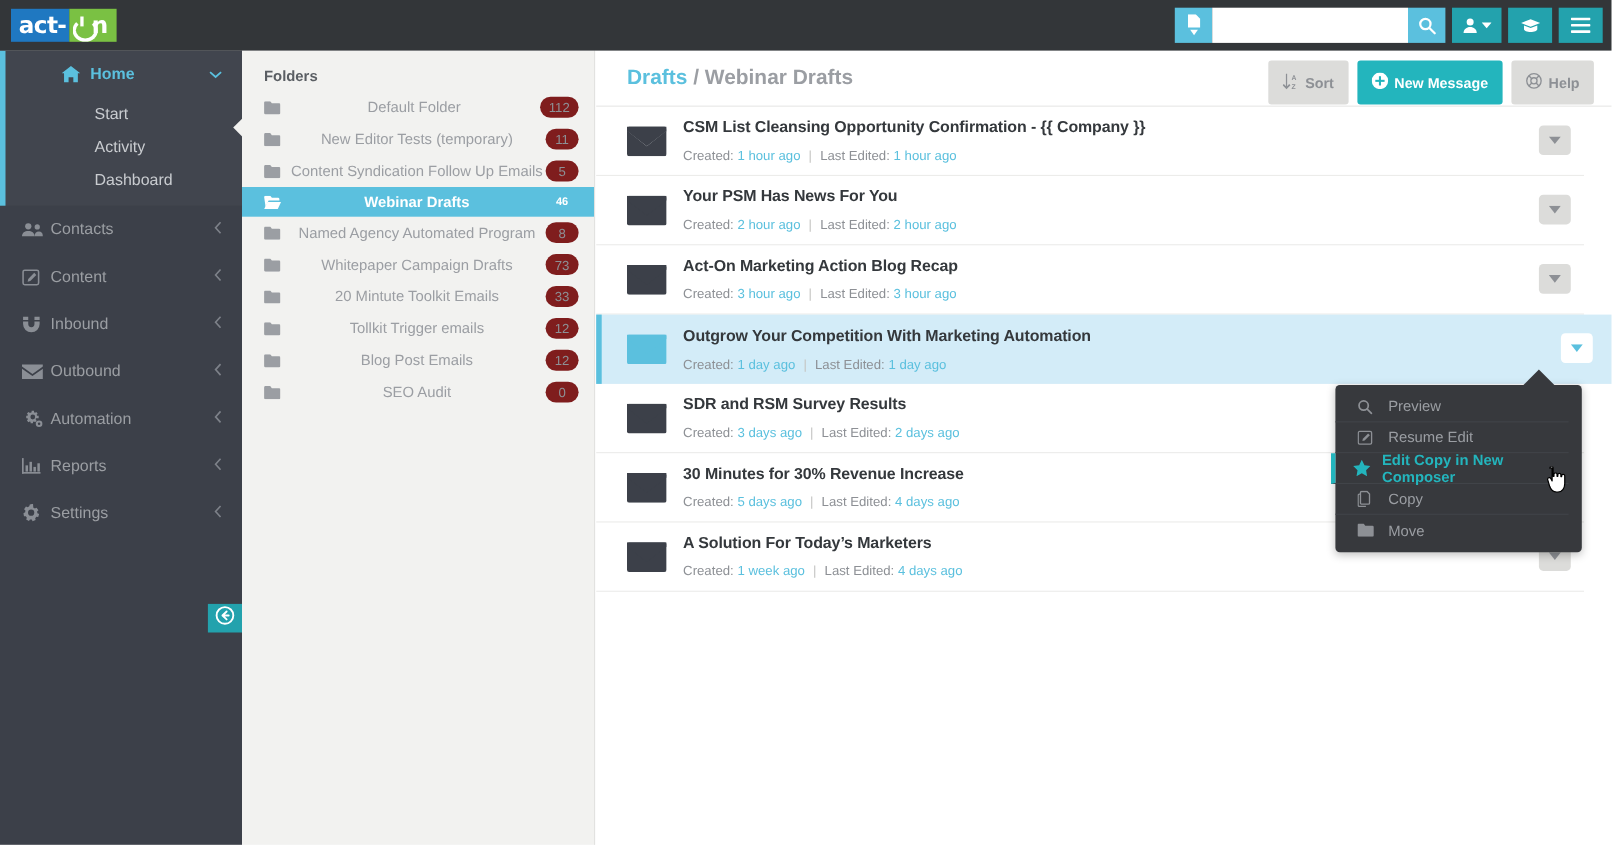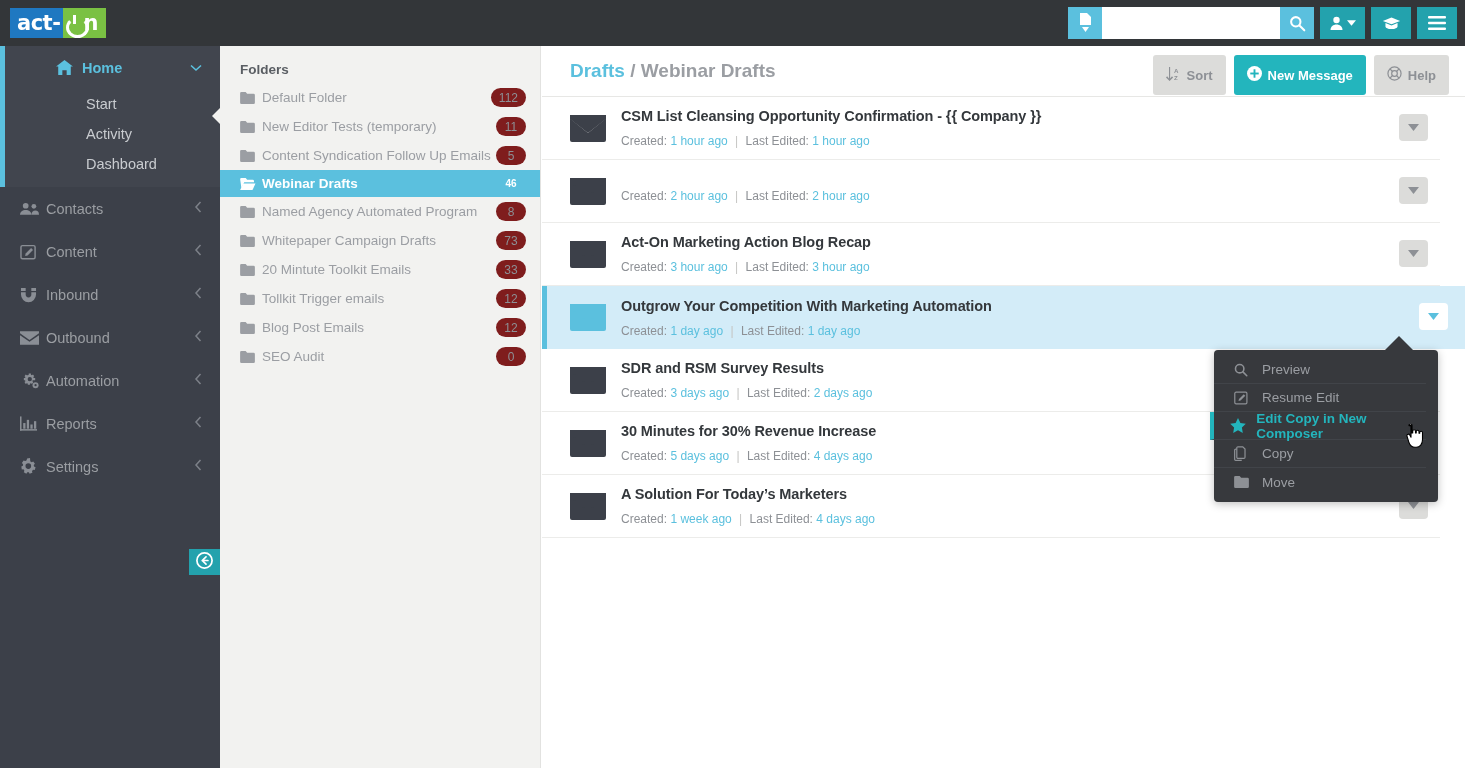--- a/index.html
+++ b/index.html
@@ -139,21 +139,21 @@
     background: #f2f2f0;
     border-right: 1px solid #e2e2e0;
   }
   .folders-title {
     padding: 16px 0 6px 20px;
     font-size: 13.5px; font-weight: bold; color: #5a5e63;
   }
   .folder-row {
     height: 29px; display: flex; align-items: center;
     padding: 0 14px 0 20px; color: #9b9ea3; font-size: 13.5px;
-    cursor: pointer; position: relative;
+    cursor: pointer; position: relative; text-align: center;
   }
   .folder-row .fico {
     width: 22px; color: #9b9ea3; font-size: 13px;
     display: flex; align-items: center;
   }
   .folder-row .fname { flex: 1; }
   .folder-badge {
     background: #7f1d1d; color: #8d9095;
     border-radius: 11px; font-size: 12px;
     min-width: 30px; height: 19px;
@@ -634,20 +634,21 @@
     </div>
 
     <div class="msg-row">
       <span class="env">
         <svg width="36" height="27" viewBox="0 0 36 27" fill="#3c4049">
             <path d="M2 0h32a2 2 0 0 1 2 2v23a2 2 0 0 1-2 2H2a2 2 0 0 1-2-2V2a2 2 0 0 1 2-2z"></path>
             <path d="M0 0h36v4L18 18 0 4z" fill="#3c4049"></path>
           </svg>
       </span>
       <div class="msg-text">
+        <div class="msg-title">Your PSM Has News For You</div>
         <div class="msg-meta">
           <span>Created:</span>
           <span class="tm">2 hour ago</span>
           <span class="sep">|</span>
           <span>Last Edited:</span>
           <span class="tm">2 hour ago</span>
         </div>
       </div>
       <div class="caret-btn">
         <svg width="11" height="8" viewBox="0 0 11 8" fill="currentColor">

